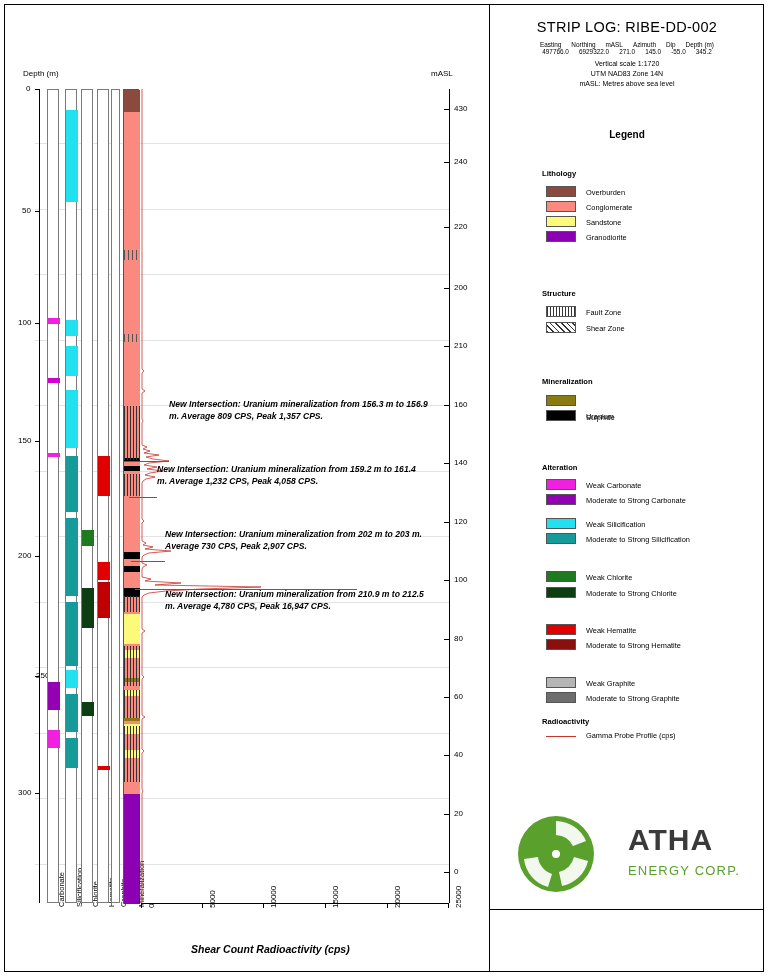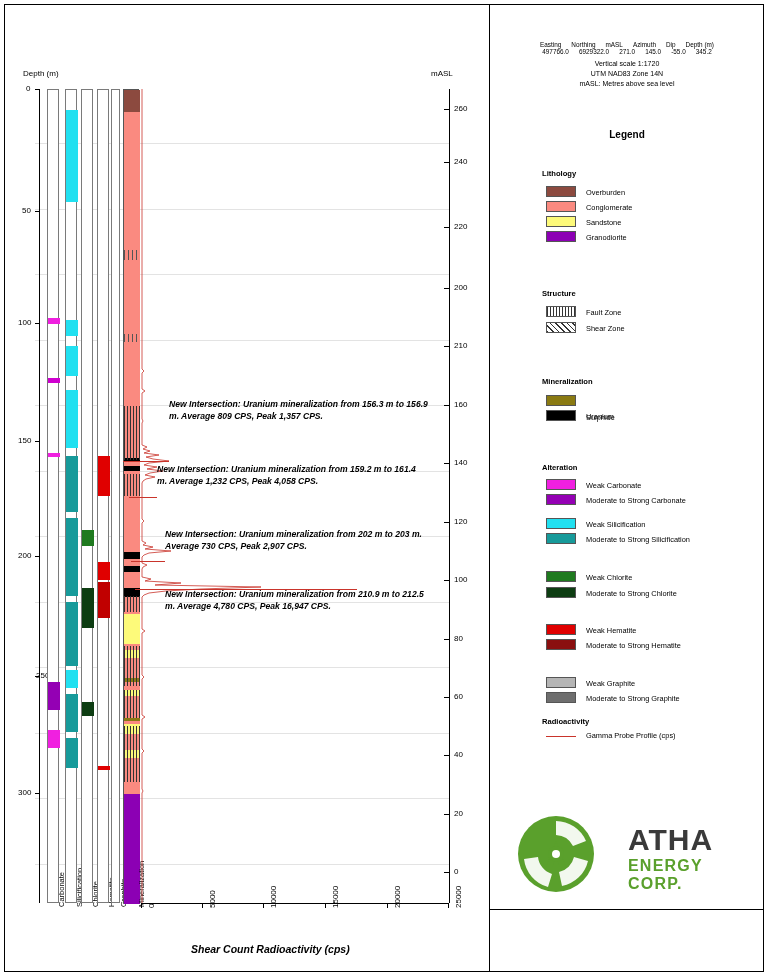--- a/index.html
+++ b/index.html
@@ -58,21 +58,21 @@
 
   .legend-title { position:absolute; left:0; top:124px; width:274px; text-align:center; font-size:10px; font-weight:bold; }
 
   .sec-title { position:absolute; font-size:7.6px; font-weight:bold; }
   .sw { position:absolute; width:30px; height:11px; border:1px solid #555; }
   .sw-label { position:absolute; font-size:7.4px; }
 
   .logo-wrap { position:absolute; left:18px; top:806px; width:240px; height:90px; }
   .logo-text { position:absolute; left:120px; top:14px; }
   .logo-atha { font-size:30px; font-weight:bold; letter-spacing:1px; color:#3a3a3a; line-height:1; }
-  .logo-sub { font-size:16px; font-weight:bold; letter-spacing:1.2px; color:#5aa02c; margin-top:2px; }
+  .logo-sub { font-size:13px; font-weight:normal; letter-spacing:1.2px; color:#5aa02c; margin-top:8px; }
 
   .footer1 { position:absolute; left:0; top:920px; width:274px; text-align:center; font-size:13px; }
   .footer2 { position:absolute; left:0; top:945px; width:274px; text-align:center; font-size:11.5px;margin-top:42px; }
 </style>
 </head>
 <body>
 
 <div class="page">
 
   <div class="logpanel">
@@ -104,21 +104,21 @@
     <div class="ticklabel" style="left:13px; top:431px;">150</div>
     <div class="tick" style="left:30px; top:551px;"></div>
     <div class="ticklabel" style="left:13px; top:546px;">200</div>
     <div class="tick" style="left:30px; top:671px;"></div>
     <div class="ticklabel" style="left:18px; top:666px;padding-left:13px;">250</div>
     <div class="tick" style="left:30px; top:788px;"></div>
     <div class="ticklabel" style="left:13px; top:783px;">300</div>
 
     <div class="vaxis" style="left:444px; top:84px; height:814px;"></div>
     <div class="tick" style="left:439px; top:104px;"></div>
-    <div class="ticklabel" style="left:449px; top:99px;">260</div>
+    <div class="ticklabel" style="left:449px; top:99px;">430</div>
     <div class="tick" style="left:439px; top:157px;"></div>
     <div class="ticklabel" style="left:449px; top:152px;">240</div>
     <div class="tick" style="left:439px; top:222px;"></div>
     <div class="ticklabel" style="left:449px; top:217px;">220</div>
     <div class="tick" style="left:439px; top:283px;"></div>
     <div class="ticklabel" style="left:449px; top:278px;">200</div>
     <div class="tick" style="left:439px; top:341px;"></div>
     <div class="ticklabel" style="left:449px; top:336px;">210</div>
     <div class="tick" style="left:439px; top:400px;"></div>
     <div class="ticklabel" style="left:449px; top:395px;">160</div>
@@ -241,20 +241,21 @@
     <div class="ann" style="left:160px; top:524px;">New Intersection: Uranium mineralization from 202 m to 203 m. Average 730 CPS, Peak 2,907 CPS.</div>
 
     <div class="leader" style="left:130px; top:584px; width:222px;"></div>
     <div class="ann" style="left:160px; top:584px;">New Intersection: Uranium mineralization from 210.9 m to 212.5 m. Average 4,780 CPS, Peak 16,947 CPS.</div>
   </div>
 
   <div class="vdiv"></div>
 
   <div class="legendpanel">
 
+    <div class="strip-title">STRIP LOG: RIBE-DD-002</div>
 
     <div class="collar">
       <div class="collar-row">
         <div class="collar-col">Easting</div>
         <div class="collar-col">Northing</div>
         <div class="collar-col">mASL</div>
         <div class="collar-col">Azimuth</div>
         <div class="collar-col">Dip</div>
         <div class="collar-col">Depth (m)</div>
       </div>

